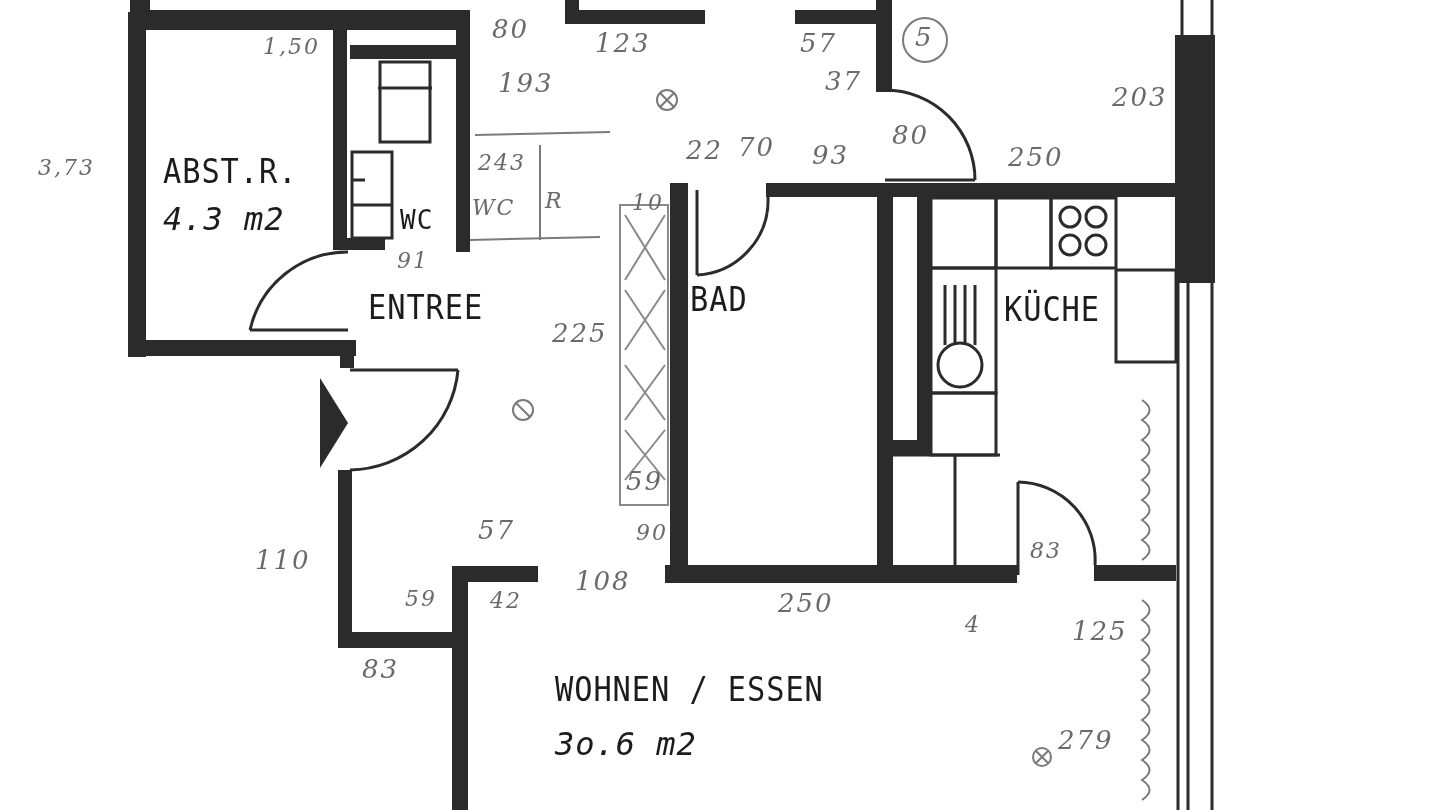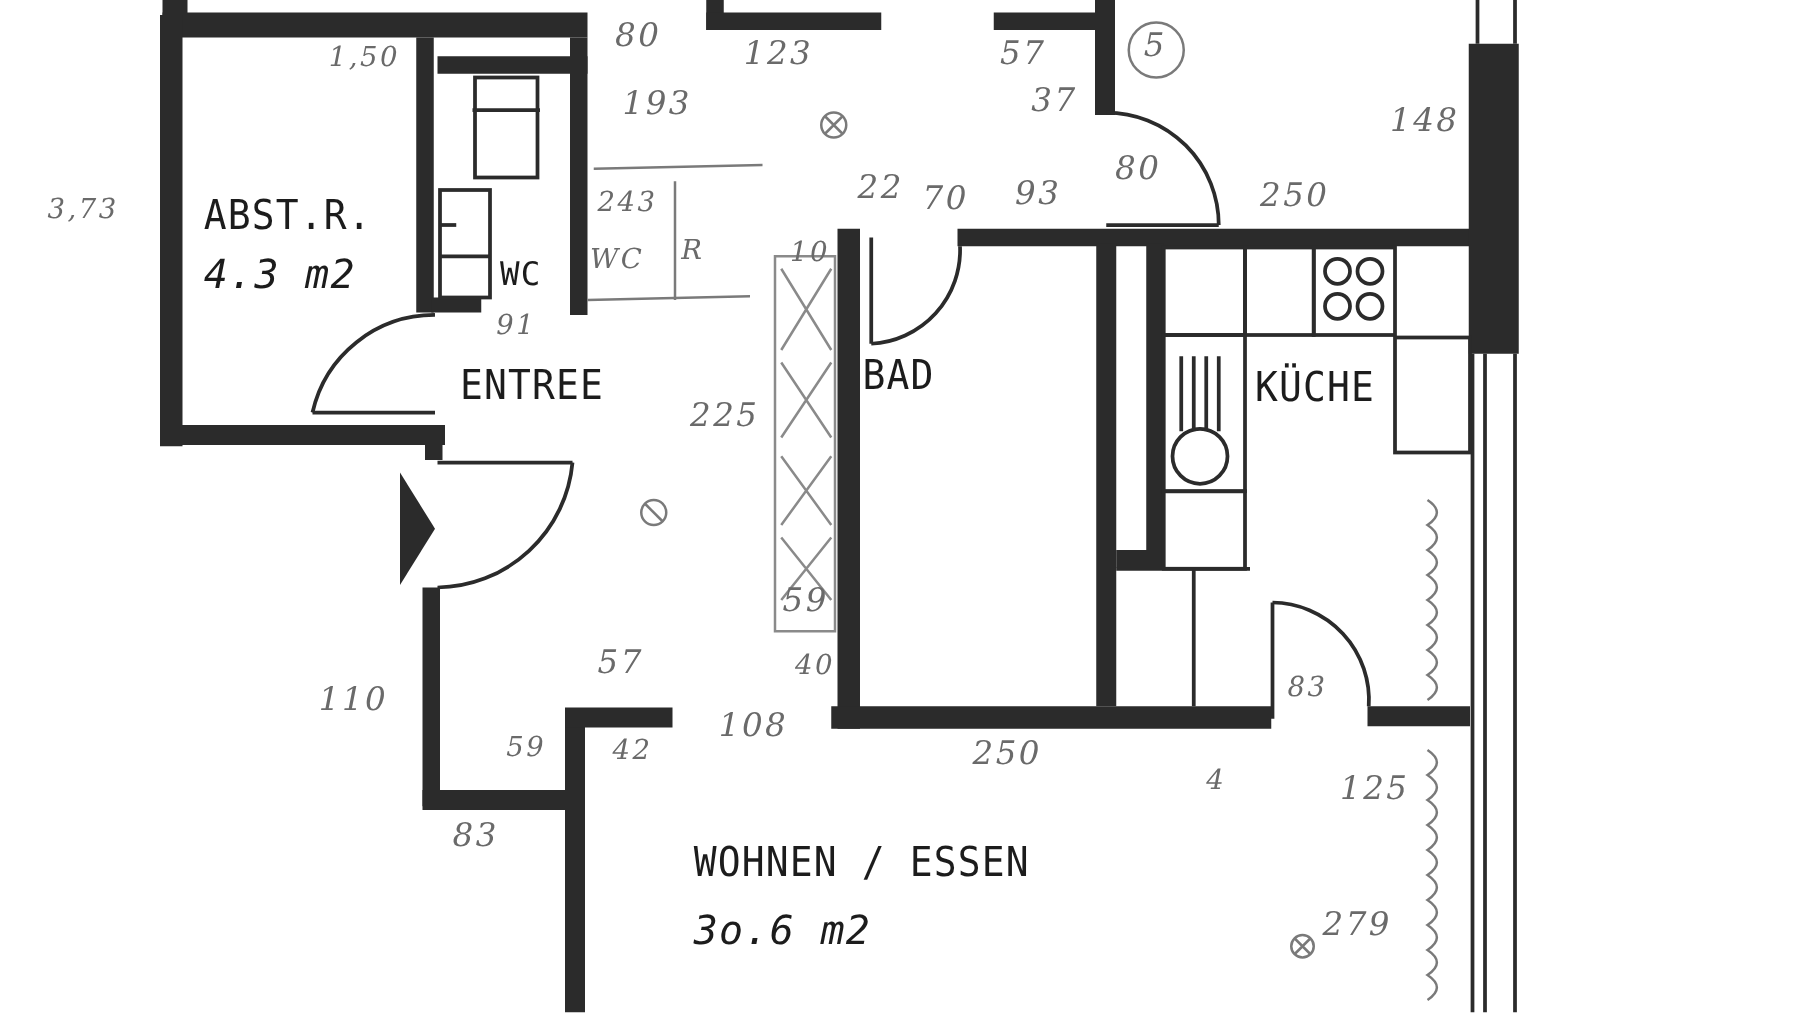--- a/index.html
+++ b/index.html
@@ -127,34 +127,34 @@
 <div class="lbl room-area" style="left:555px; top:725px;">3o.6 m2</div>
 
 <div class="hand h-sm" style="left:215px; top:34px;margin-left:48px;">1,50</div>
 <div class="hand h-sm" style="left:38px; top:155px;">3,73</div>
 <div class="hand h-md" style="left:492px; top:14px;">80</div>
 <div class="hand h-md" style="left:595px; top:28px;">123</div>
 <div class="hand h-md" style="left:800px; top:28px;">57</div>
 <div class="hand h-md" style="left:825px; top:66px;">37</div>
 <div class="hand h-md" style="left:915px; top:22px;">5</div>
 <div class="hand h-md" style="left:892px; top:120px;">80</div>
-<div class="hand h-md" style="left:1112px; top:82px;">148</div>
+<div class="hand h-md" style="left:1112px; top:82px;">203</div>
 <div class="hand h-md" style="left:1008px; top:142px;">250</div>
 <div class="hand h-md" style="left:498px; top:68px;">193</div>
 <div class="hand h-sm" style="left:478px; top:150px;">243</div>
 <div class="hand h-sm" style="left:472px; top:195px;">WC</div>
 <div class="hand h-sm" style="left:545px; top:188px;">R</div>
 <div class="hand h-md" style="left:686px; top:135px;">22</div>
-<div class="hand h-md" style="left:738px; top:144px;">70</div>
+<div class="hand h-md" style="left:738px; top:132px;">70</div>
 <div class="hand h-md" style="left:812px; top:140px;">93</div>
 <div class="hand h-sm" style="left:632px; top:190px;">10</div>
 <div class="hand h-sm" style="left:397px; top:248px;">91</div>
 <div class="hand h-md" style="left:552px; top:318px;">225</div>
 <div class="hand h-md" style="left:626px; top:466px;">59</div>
-<div class="hand h-sm" style="left:636px; top:520px;">40</div>
+<div class="hand h-sm" style="left:636px; top:520px;">90</div>
 <div class="hand h-md" style="left:255px; top:545px;text-align:right;">110</div>
 <div class="hand h-md" style="left:478px; top:515px;">57</div>
 <div class="hand h-sm" style="left:405px; top:586px;">59</div>
 <div class="hand h-sm" style="left:490px; top:588px;">42</div>
 <div class="hand h-md" style="left:575px; top:566px;">108</div>
 <div class="hand h-md" style="left:362px; top:654px;">83</div>
 <div class="hand h-md" style="left:778px; top:588px;">250</div>
 <div class="hand h-sm" style="left:1030px; top:538px;">83</div>
 <div class="hand h-sm" style="left:965px; top:612px;">4</div>
 <div class="hand h-md" style="left:1072px; top:616px;">125</div>

